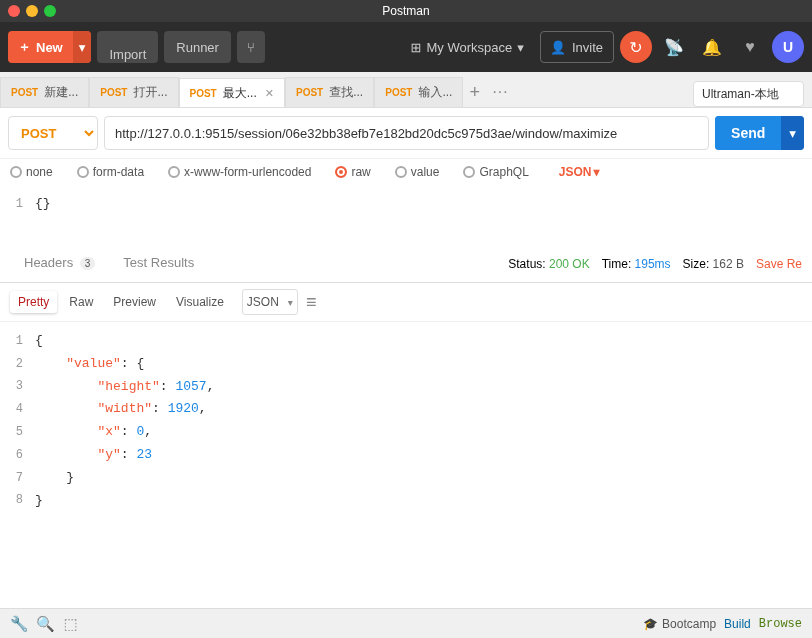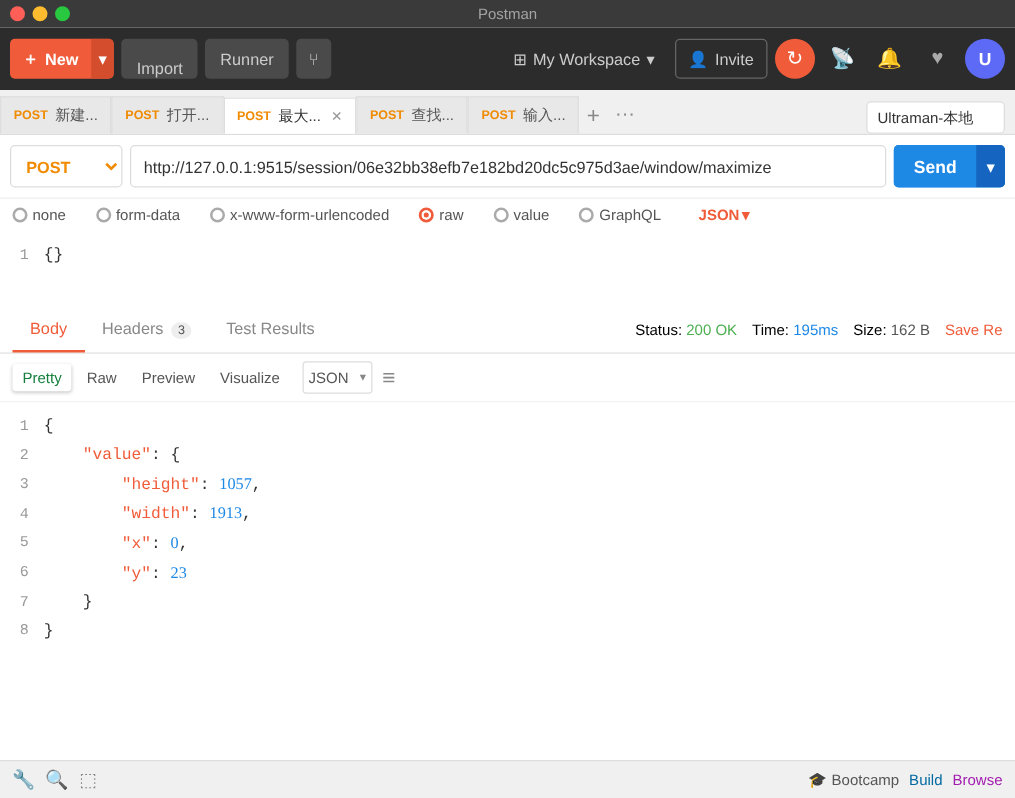--- a/index.html
+++ b/index.html
@@ -12,21 +12,21 @@
       display: flex;
       align-items: center;
       padding: 0 8px;
       gap: 6px;
       position: relative;
     }
     .titlebar-title {
       position: absolute;
       left: 50%;
       transform: translateX(-50%);
-      color: #a3a3a3;
+      color: #ffffff;
       font-size: 12px;
     }
     .traffic-btn {
       width: 12px; height: 12px; border-radius: 50%; cursor: pointer;
     }
     .btn-close { background: #ff5f57; }
     .btn-min { background: #febc2e; }
     .btn-max { background: #28c840; }
 
     
@@ -413,21 +413,21 @@
       border: none;
       font-size: 12px;
       color: #555;
       padding: 4px 8px;
       cursor: pointer;
       border-radius: 3px;
     }
     .view-btn.active {
       background: white;
       box-shadow: 0 1px 3px rgba(0,0,0,0.2);
-      color: #15803d;
+      color: #b91c1c;
     }
     .format-select-wrapper {
       display: flex;
       align-items: center;
       background: white;
       border: 1px solid #ddd;
       border-radius: 3px;
       height: 26px;
       margin-left: 6px;
     }
@@ -452,21 +452,21 @@
 
     
     .json-response {
       background: white;
       font-family: 'Courier New', monospace;
       font-size: 13px;
       padding: 8px 0;
       overflow-y: auto;
     }
     .kw-string { color: #f05b39; }
-    .kw-number { color: #1e88e5; font-family: Liberation Serif, serif; }
+    .kw-number { color: #1e88e5; }
     .kw-brace { color: #333; }
 
     
     .status-bar {
       background: #f0f0f0;
       height: 30px;
       border-top: 1px solid #ddd;
       display: flex;
       align-items: center;
       padding: 0 10px;
@@ -481,21 +481,21 @@
       cursor: pointer;
     }
     .status-bar-spacer { flex: 1; }
     .status-bar-item {
       font-size: 12px;
       color: #555;
       cursor: pointer;
       display: flex; align-items: center; gap: 4px;
     }
     .btn-build { color: #0369a1; font-size: 12px; cursor: pointer; }
-    .btn-browse { color: #a21caf; font-size: 12px; cursor: pointer; }
+    .btn-browse { color: #4d7c0f; font-size: 12px; cursor: pointer; font-family: Liberation Mono, monospace; }
 
     
     .main-content {
       display: flex;
       flex-direction: column;
       height: calc(638px - 22px - 50px - 30px);
       border-radius: 12px;
     }
 
     .upper-panel {
@@ -637,23 +637,20 @@
       <div class="code-line">
         <span class="line-num">1</span>
         <span class="line-content kw-brace">{}</span>
       </div>
     </div>
   </div>
 
   <div class="lower-panel">
 
     <div class="response-tabs">
-      <div class="resp-tab active">
-        <span>Body</span>
-      </div>
       <div class="resp-tab">
         <span>Headers</span>
         <span class="resp-tab-badge">3</span>
       </div>
       <div class="resp-tab">
         <span>Test Results</span>
       </div>
       <div class="resp-status">
         <span>Status: <span class="status-ok">200 OK</span></span>
         <span>Time: <span class="status-time">195ms</span></span>
@@ -687,21 +684,21 @@
       <div class="code-line">
         <span class="line-num">2</span>
         <span class="line-content">&nbsp;&nbsp;&nbsp;&nbsp;<span class="kw-string">"value"</span>: {</span>
       </div>
       <div class="code-line">
         <span class="line-num">3</span>
         <span class="line-content">&nbsp;&nbsp;&nbsp;&nbsp;&nbsp;&nbsp;&nbsp;&nbsp;<span class="kw-string">"height"</span>: <span class="kw-number">1057</span>,</span>
       </div>
       <div class="code-line">
         <span class="line-num">4</span>
-        <span class="line-content">&nbsp;&nbsp;&nbsp;&nbsp;&nbsp;&nbsp;&nbsp;&nbsp;<span class="kw-string">"width"</span>: <span class="kw-number">1913</span>,</span>
+        <span class="line-content">&nbsp;&nbsp;&nbsp;&nbsp;&nbsp;&nbsp;&nbsp;&nbsp;<span class="kw-string">"width"</span>: <span class="kw-number">1920</span>,</span>
       </div>
       <div class="code-line">
         <span class="line-num">5</span>
         <span class="line-content">&nbsp;&nbsp;&nbsp;&nbsp;&nbsp;&nbsp;&nbsp;&nbsp;<span class="kw-string">"x"</span>: <span class="kw-number">0</span>,</span>
       </div>
       <div class="code-line">
         <span class="line-num">6</span>
         <span class="line-content">&nbsp;&nbsp;&nbsp;&nbsp;&nbsp;&nbsp;&nbsp;&nbsp;<span class="kw-string">"y"</span>: <span class="kw-number">23</span></span>
       </div>
       <div class="code-line">

